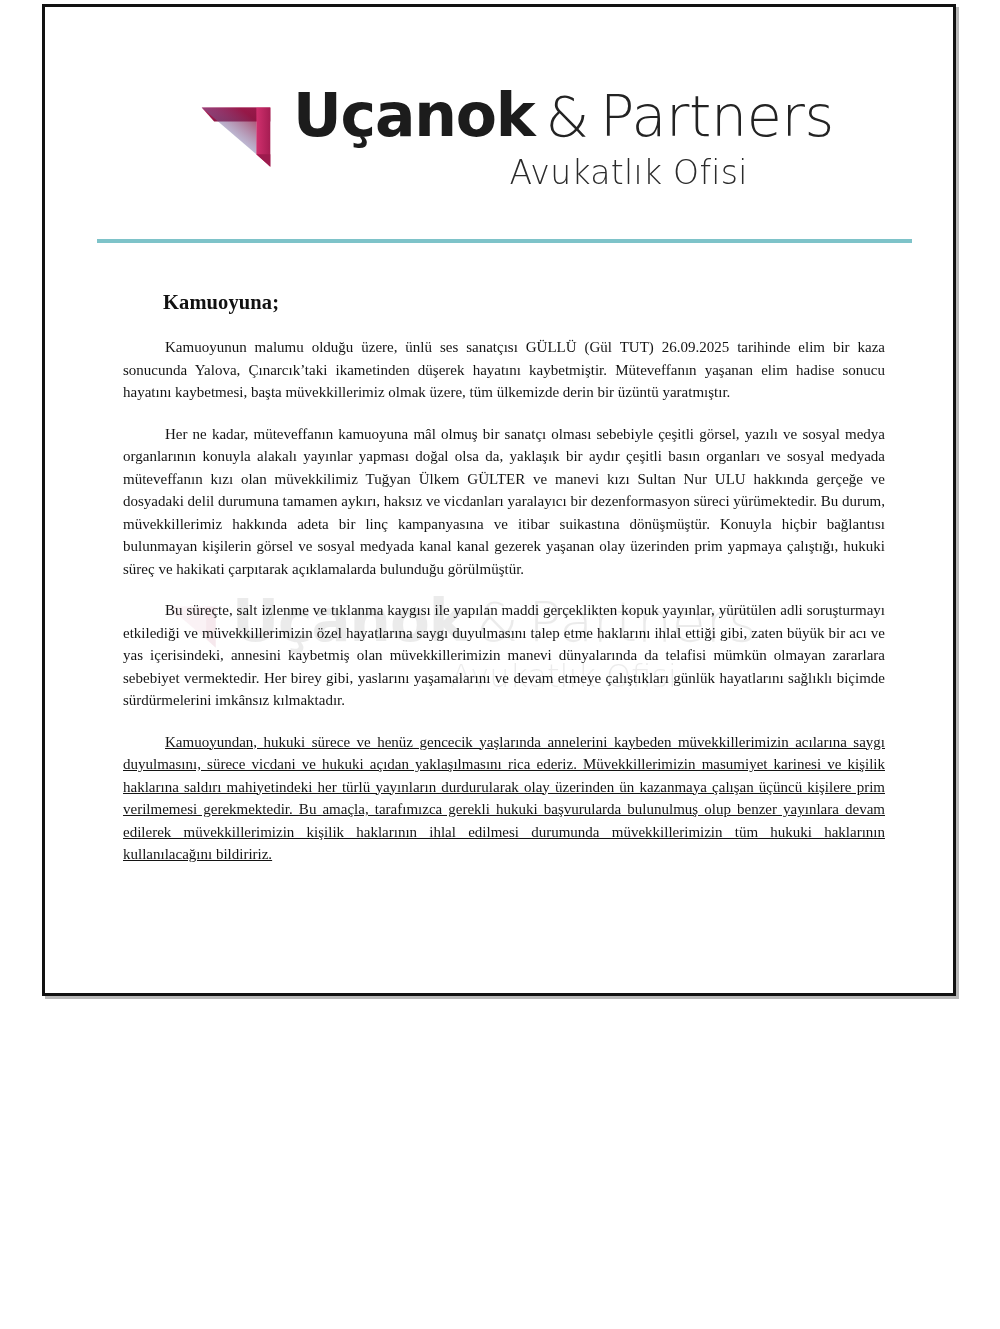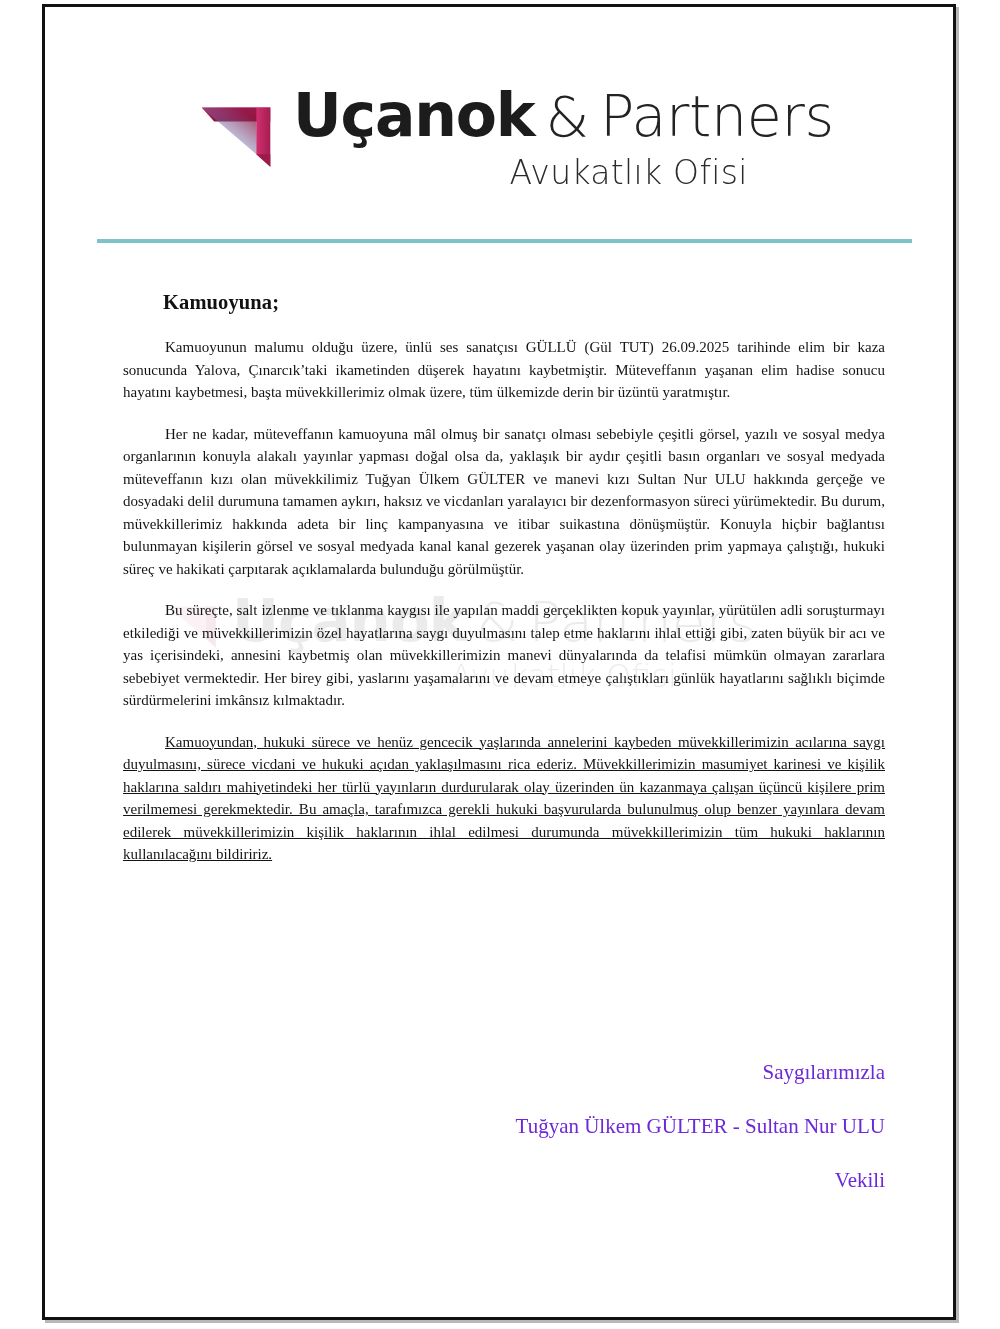--- a/index.html
+++ b/index.html
@@ -14,21 +14,21 @@
     overflow: hidden;
     font-family: "Liberation Serif", "DejaVu Serif", serif;
   }
 
   
   #page-frame {
     position: absolute;
     left: 42px;
     top: 4px;
     width: 914px;
-    height: 1316px;
+    height: 992px;
     background: #ffffff;
     border: 3px solid #111111;
     box-sizing: border-box;
     box-shadow: 3px 3px 0 0 #b8b8b8;
     overflow: hidden;
   }
 
   
   #letterhead {
     position: absolute;

